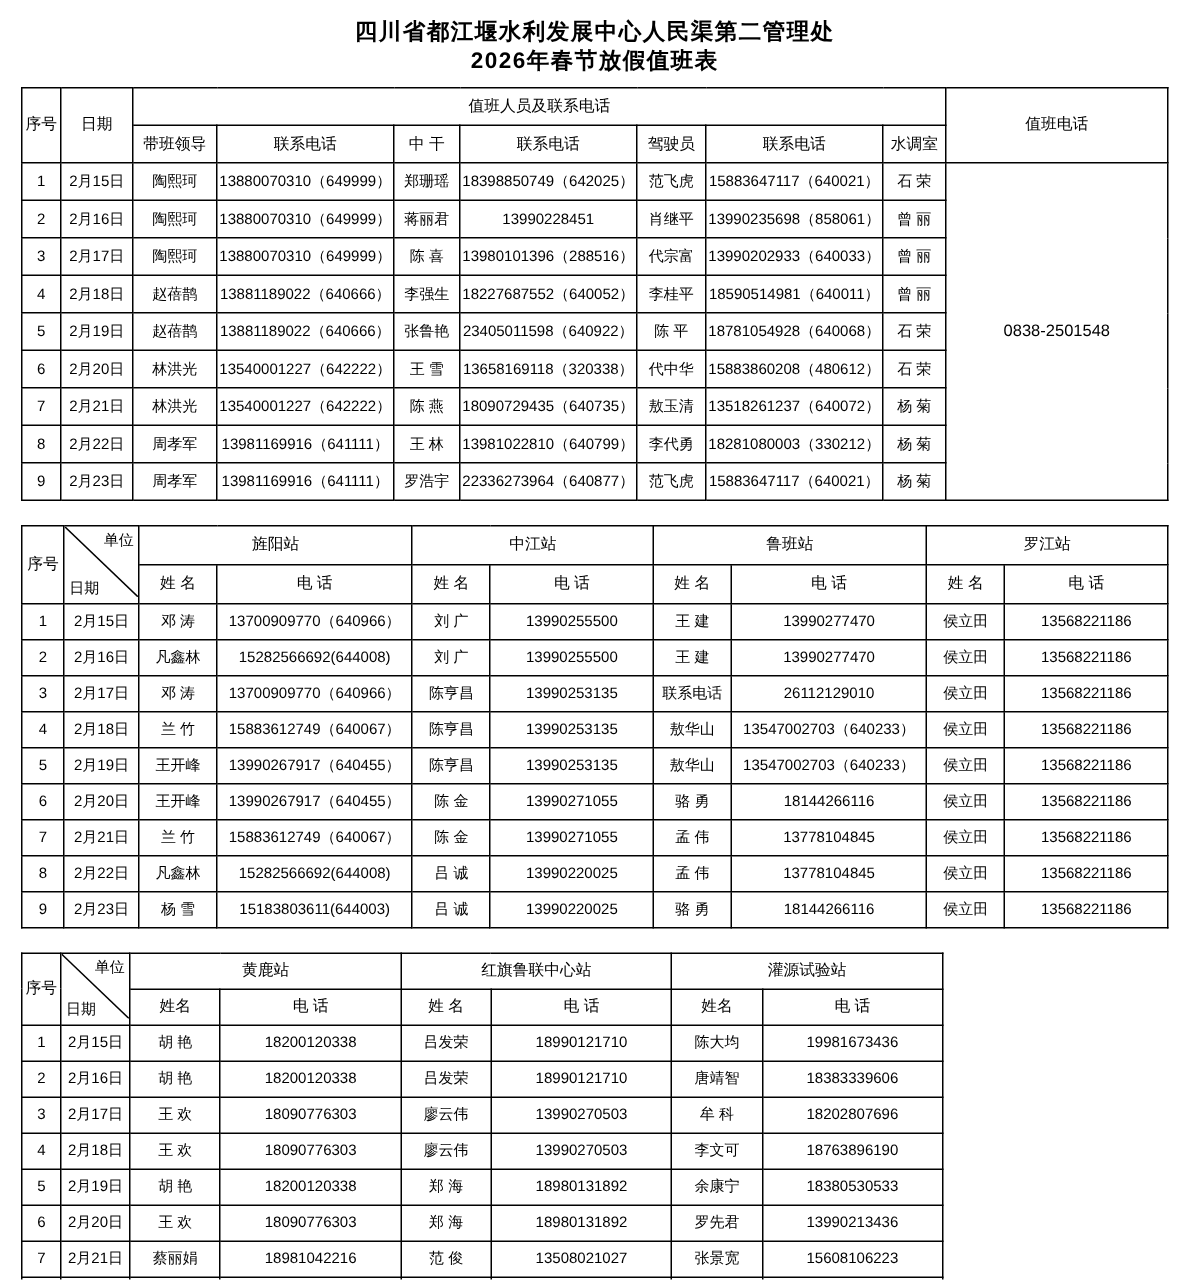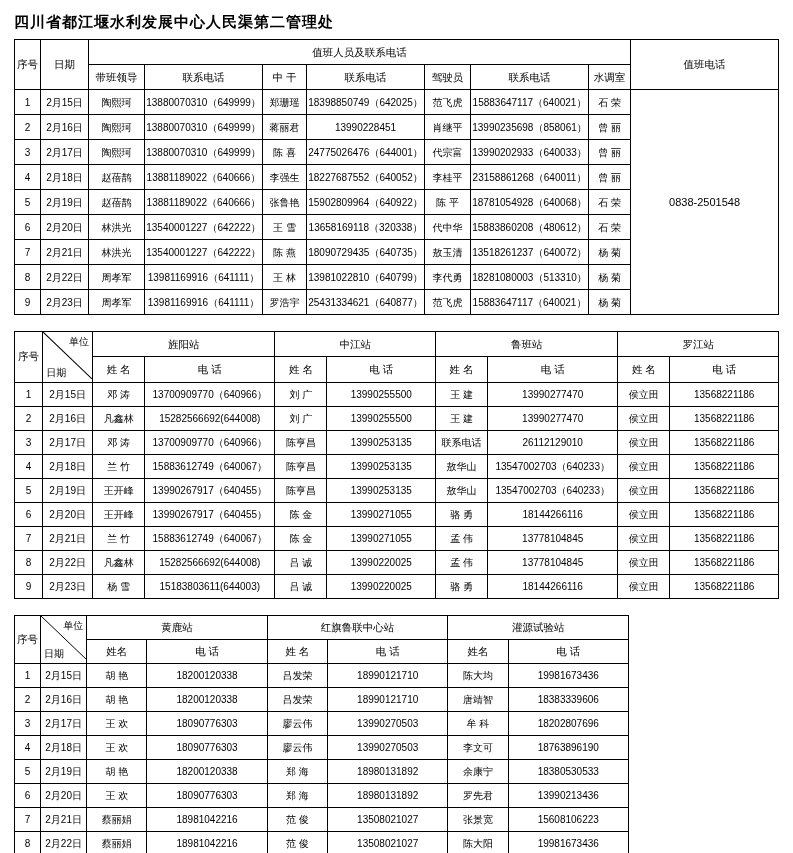--- a/index.html
+++ b/index.html
@@ -12,20 +12,21 @@
     height: 853px;
     font-family: "Liberation Sans", "DejaVu Sans", sans-serif;
     color: #000;
   }
   .page {
     width: 793px;
     box-sizing: border-box;
     padding: 10px 14px 0 14px;
   }
   .title-block {
+    text-align: center;
     margin-top: 2px;
     margin-bottom: 8px;
   }
   .title-line {
     font-weight: bold;
     font-size: 15px;
     line-height: 19px;
     letter-spacing: 1px;
   }
   table {
@@ -68,20 +69,21 @@
   }
   .duty-phone { font-size: 11px; }
 </style>
 </head>
 <body>
 
 <div class="page">
 
   <div class="title-block">
     <div class="title-line">四川省都江堰水利发展中心人民渠第二管理处</div>
+    <div class="title-line">2026年春节放假值班表</div>
   </div>
 
   <table class="t1">
     <colgroup>
       <col style="width:26px">
         <col style="width:48px">
       <col style="width:56px">
         <col style="width:118px">
       <col style="width:44px">
         <col style="width:118px">
@@ -129,43 +131,43 @@
         <td>肖继平</td>
         <td>13990235698（858061）</td>
         <td>曾  丽</td>
       </tr>
       <tr>
         <td>3</td>
         <td>2月17日</td>
         <td>陶熙珂</td>
         <td>13880070310（649999）</td>
         <td>陈  喜</td>
-        <td>24775026476（644001）</td>
+        <td>13980101396（288516）</td>
         <td>代宗富</td>
         <td>13990202933（640033）</td>
         <td>曾  丽</td>
       </tr>
       <tr>
         <td>4</td>
         <td>2月18日</td>
         <td>赵蓓鹊</td>
         <td>13881189022（640666）</td>
         <td>李强生</td>
         <td>18227687552（640052）</td>
         <td>李桂平</td>
-        <td>23158861268（640011）</td>
+        <td>18590514981（640011）</td>
         <td>曾  丽</td>
       </tr>
       <tr>
         <td>5</td>
         <td>2月19日</td>
         <td>赵蓓鹊</td>
         <td>13881189022（640666）</td>
         <td>张鲁艳</td>
-        <td>15902809964（640922）</td>
+        <td>23405011598（640922）</td>
         <td>陈  平</td>
         <td>18781054928（640068）</td>
         <td>石  荣</td>
       </tr>
       <tr>
         <td>6</td>
         <td>2月20日</td>
         <td>林洪光</td>
         <td>13540001227（642222）</td>
         <td>王  雪</td>
@@ -186,30 +188,30 @@
         <td>杨  菊</td>
       </tr>
       <tr>
         <td>8</td>
         <td>2月22日</td>
         <td>周孝军</td>
         <td>13981169916（641111）</td>
         <td>王  林</td>
         <td>13981022810（640799）</td>
         <td>李代勇</td>
-        <td>18281080003（513310）</td>
+        <td>18281080003（330212）</td>
         <td>杨  菊</td>
       </tr>
       <tr>
         <td>9</td>
         <td>2月23日</td>
         <td>周孝军</td>
         <td>13981169916（641111）</td>
         <td>罗浩宇</td>
-        <td>25431334621（640877）</td>
+        <td>22336273964（640877）</td>
         <td>范飞虎</td>
         <td>15883647117（640021）</td>
         <td>杨  菊</td>
       </tr>
     </tbody>
   </table>
 
   <div class="spacer"></div>
 
   <table class="t2">

